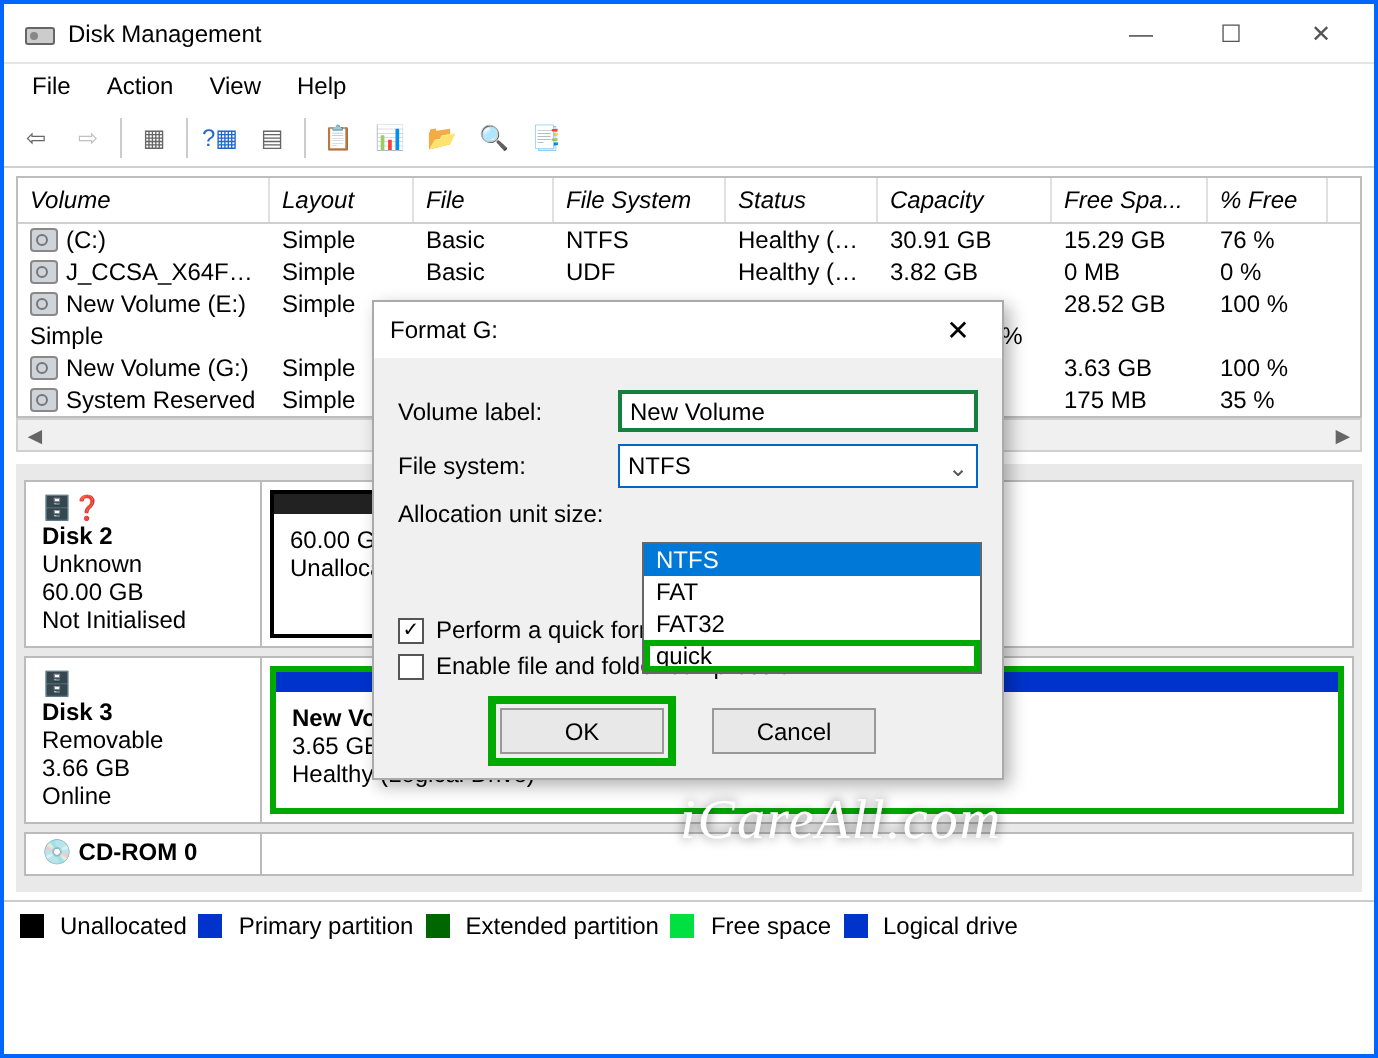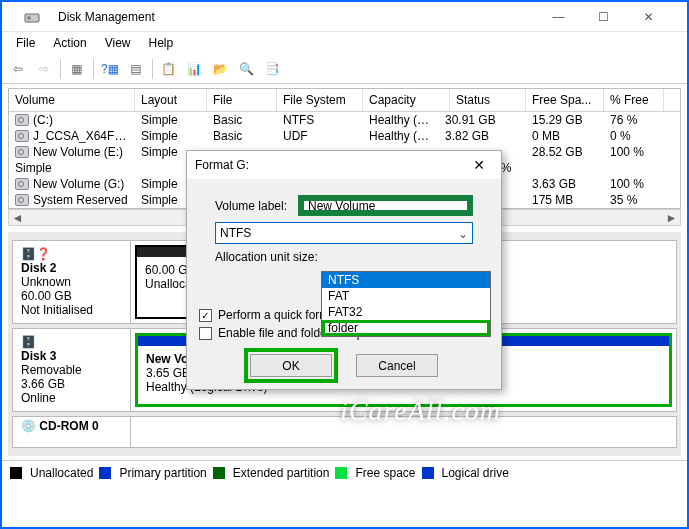--- a/index.html
+++ b/index.html
@@ -1,28 +1,28 @@
 <!DOCTYPE html>
 <html><head>
 <meta charset="utf-8">
 <style>
 * { box-sizing: border-box; font-family: "Segoe UI", Tahoma, sans-serif; font-size: 12px; }
 body { margin: 0; background: #fff; width: 689px; height: 529px; overflow: hidden; border: 2px solid #0066ff; }
-.titlebar { height: 30px; display: flex; align-items: center; padding: 0 16px; background: #fff; border-bottom: 1px solid #e5e5e5; gap: 12px; }
+.titlebar { height: 30px; display: flex; align-items: center; padding: 0 4px; background: #fff; border-bottom: 1px solid #e5e5e5; }
 .titlebar .icon { width: 16px; height: 16px; margin: 0 6px; }
 .titlebar .title { flex: 1; }
 .winbtns { display: flex; }
 .winbtn { width: 45px; height: 28px; display: flex; align-items: center; justify-content: center; color: #555; }
 .menubar { height: 22px; display: flex; align-items: center; padding: 0 6px; gap: 2px; }
 .menuitem { padding: 2px 8px; }
 .toolbar { height: 30px; display: flex; align-items: center; padding: 0 4px; gap: 2px; border-bottom: 1px solid #d0d0d0; }
 .tbtn { width: 24px; height: 24px; display: flex; align-items: center; justify-content: center; color: #666; }
 .tsep { width: 1px; height: 20px; background: #ccc; margin: 0 2px; }
 .grid { border: 1px solid #bdbdbd; margin: 4px 6px 0 6px; }
-.ghead { display: flex; background: #fff; border-bottom: 1px solid #d0d0d0; }
+.ghead { display: flex; background: #fff; border-bottom: 1px solid #d0d0d0; font-style: italic; }
 .gh { padding: 4px 6px; border-right: 1px solid #e0e0e0; overflow: hidden; white-space: nowrap; text-overflow: ellipsis; }
 .grow { display: flex; }
 .gc { padding: 1px 6px; overflow: hidden; white-space: nowrap; text-overflow: ellipsis; }
 .c0{width:126px}.c1{width:72px}.c2{width:70px}.c3{width:86px}.c4{width:76px}.c5{width:87px}.c6{width:78px}.c7{width:60px}
 .volicon { display:inline-block; width:14px; height:12px; background:#cfd4da; border:1px solid #888; border-radius:2px; margin-right:4px; vertical-align:-2px; position:relative; }
 .volicon::after{content:"";position:absolute;left:2px;top:2px;width:4px;height:4px;border:1px solid #777;border-radius:50%}
 .hscroll { height: 17px; background: #f0f0f0; border: 1px solid #d0d0d0; margin: 0 6px; display:flex; align-items:center; justify-content:space-between;}
 .hscroll .arr{width:17px;text-align:center;color:#666}
 .diskarea { margin: 6px 6px 0 6px; background:#e9e9e9; padding:4px 0; }
 .diskrow { display:flex; background:#fff; margin:4px 4px; border:1px solid #bbb; }
@@ -33,23 +33,23 @@
 .partbox .inner { margin-top:10px; }
 .partbox.unalloc { border-color:#000; }
 .partbox.unalloc .bar{ background:#222; }
 .legend { height:24px; border-top:1px solid #ccc; display:flex; align-items:center; gap:6px; padding:0 8px; margin-top:4px;}
 .lsw { width:12px; height:12px; display:inline-block; margin-right:2px;}
 .dialog { position:absolute; left:186px; top:150px; width:316px; background:#f0f0f0; border:1px solid #aaa; box-shadow:3px 3px 8px rgba(0,0,0,.3); }
 .dlg-title { height:28px; display:flex; align-items:center; padding:0 8px; background:#fff;gap:36px; }
 .dlg-title .t { flex:1; }
 .dlg-close { width:28px; text-align:center; font-size:14px; }
 .dlg-body { padding:10px 12px 12px 12px; }
-.frow { display:flex; align-items:center; margin:6px 16px; }
+.frow { display:flex; align-items:center; margin:6px 0; }
 .flab { width:110px; }
-.finput { flex:1; height:21px; border:6px solid #15803d; background:#fff; padding:0 4px; }
+.finput { flex:1; height:21px; border:2px solid #15803d; background:#fff; padding:0 4px; }
 .fselect { flex:1; height:22px; border:1px solid #0066cc; background:#fff; position:relative; display:flex; align-items:center; padding:0 4px;}
 .fselect .arrow{position:absolute;right:4px;top:4px;color:#555}
 .dropdown { position:absolute; left:134px; top:92px; width:170px; background:#fff; border:1px solid #666; z-index:5;}
 .dopt { padding:1px 6px; }
 .dopt.sel { background:#0078d7; color:#fff; }
 .dopt.hi { outline:3px solid #0a0; outline-offset:-3px; }
 .chk { display:flex; align-items:center; gap:6px; margin:4px 0 2px 0;}
 .chkbox { width:13px; height:13px; border:1px solid #555; background:#fff; display:flex; align-items:center; justify-content:center; font-size:10px;}
 .dlg-btns { display:flex; justify-content:center; gap:24px; margin-top:14px;}
 .btn { width:82px; height:23px; border:1px solid #999; background:#e8e8e8; display:flex; align-items:center; justify-content:center;}
@@ -94,22 +94,22 @@
   <div class="tbtn">🔍</div>
   <div class="tbtn">📑</div>
 </div>
 
 <div class="grid">
   <div class="ghead">
     <div class="gh c0">Volume</div>
     <div class="gh c1">Layout</div>
     <div class="gh c2">File</div>
     <div class="gh c3">File System</div>
+    <div class="gh c4">Status</div>
     <div class="gh c5">Capacity</div>
-    <div class="gh c4">Status</div>
     <div class="gh c6">Free Spa...</div>
     <div class="gh c7">% Free</div>
   </div>
   <div id="gridbody">
       <div class="grow">
         <div class="gc c0"><span class="volicon"></span>(C:)</div>
         <div class="gc c1">Simple</div>
         <div class="gc c2">Basic</div>
         <div class="gc c3">NTFS</div>
         <div class="gc c4">Healthy (B...</div>
@@ -202,21 +202,21 @@
     <div class="partbox" style="border-width:3px">
       <div class="bar"></div>
       <div class="inner">
         <div style="font-weight:bold">New Volume  (G:)</div>
         <div>3.65 GB NTFS</div>
         <div>Healthy (Logical Drive)</div>
       </div>
     </div>
   </div>
 
-  <div class="diskrow" style="height:32px;overflow:hidden">
+  <div class="diskrow" style="height:22px;overflow:hidden">
     <div class="diskleft" style="padding:2px 8px">
       <span>💿</span>
       <span class="dname">CD-ROM 0</span>
     </div>
   </div>
 </div>
 
 <div class="legend">
   <span class="lsw" style="background:#000"></span>
     <span>Unallocated</span>
@@ -234,35 +234,36 @@
   <div class="dlg-title">
     <span class="t">Format G:</span>
     <span class="dlg-close">✕</span>
   </div>
   <div class="dlg-body" style="position:relative">
     <div class="frow">
       <div class="flab">Volume label:</div>
       <input class="finput" value="New Volume" style="">
     </div>
     <div class="frow">
+      <div class="flab">File system:</div>
       <div class="fselect">
         <span>NTFS</span>
         <span class="arrow">⌄</span>
       </div>
     </div>
     <div class="frow">
       <div class="flab">Allocation unit size:</div>
       <div style="flex:1"></div>
     </div>
 
     <div class="dropdown">
       <div class="dopt sel">NTFS</div>
       <div class="dopt">FAT</div>
       <div class="dopt">FAT32</div>
-      <div class="dopt hi">folder</div>
+      <div class="dopt hi">quick</div>
     </div>
 
     <div class="chk" style="margin-top:44px">
       <div class="chkbox">✓</div>
       <span>Perform a quick format</span>
     </div>
     <div class="chk">
       <div class="chkbox"></div>
       <span>Enable file and folder compression</span>
     </div>

